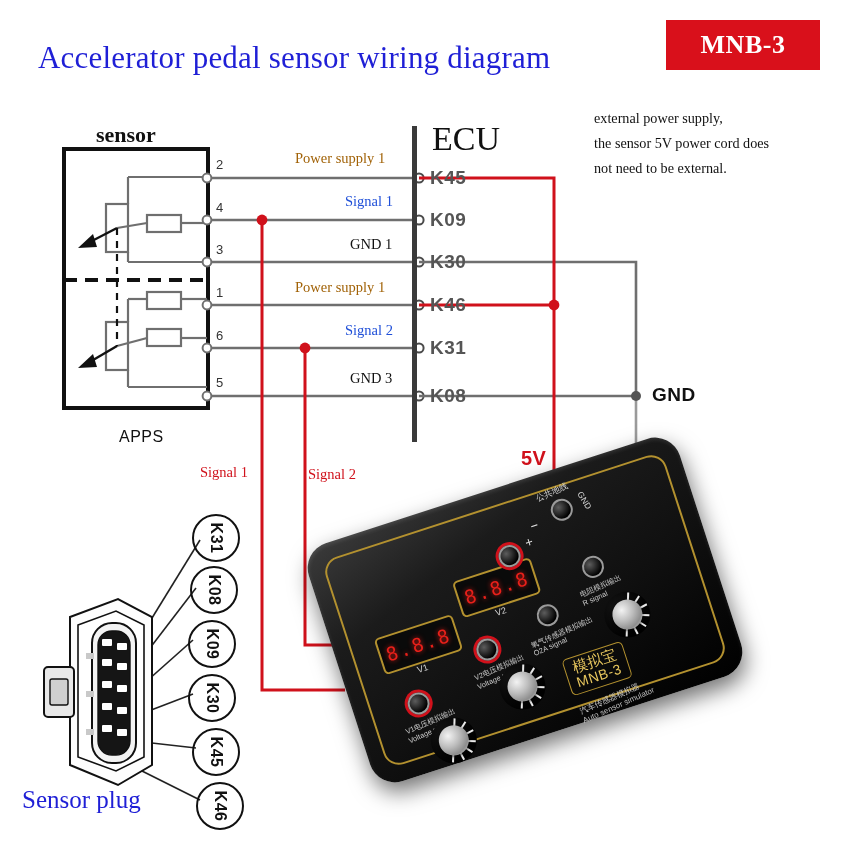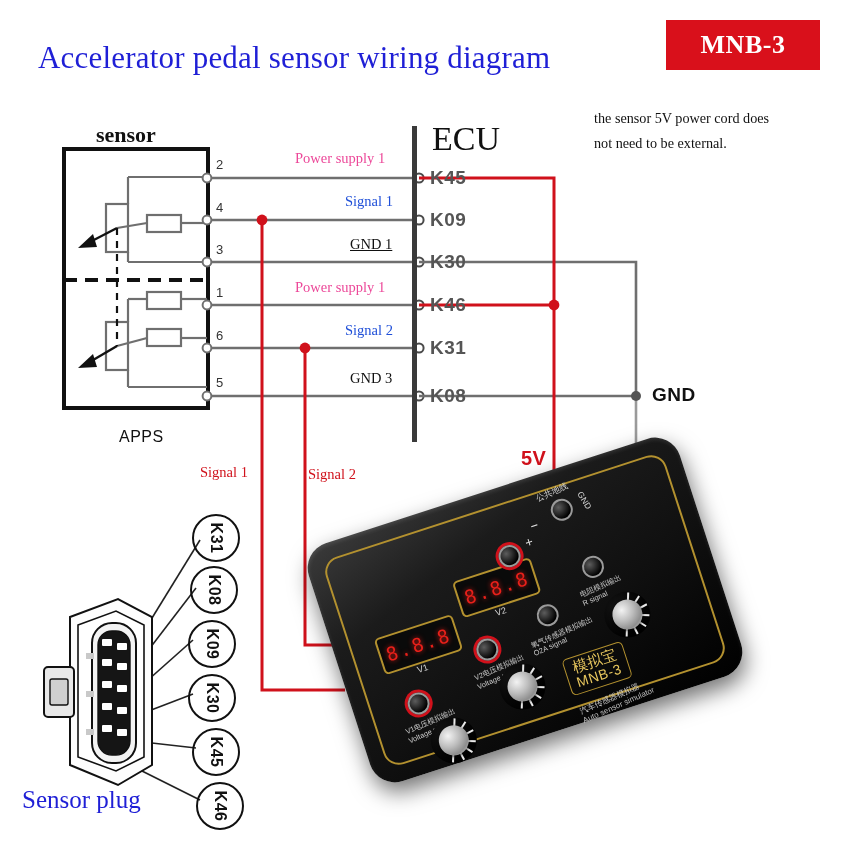--- a/index.html
+++ b/index.html
@@ -41,21 +41,21 @@
 
   
   #ecu-bar{left:412px;top:126px;width:5px;height:316px;background:#3a3a3a;}
   #ecu-label{left:432px;top:120px;font-size:34px;color:#111;font-family:"Liberation Serif",serif;}
   .pin-name{
     font-size:19px;color:#555;font-family:"Liberation Sans",sans-serif;
     letter-spacing:.5px;font-weight:600;
   }
   .pin-num{font-size:13px;color:#333;font-family:"Liberation Sans",sans-serif;}
   .wire-label{font-size:14.5px;white-space:nowrap;font-family:"Liberation Serif",serif;}
-  .wl-red{color:#ec4899;}
+  .wl-red{color:#a16207;}
   .wl-blue{color:#1f4fd8;}
   .wl-black{color:#111;}
 
   .gnd-text{
     font-size:19px;font-weight:bold;color:#111;
     font-family:"Liberation Sans",sans-serif;letter-spacing:.5px;
   }
   .v5-text{
     font-size:20px;font-weight:bold;color:#d0111b;
     font-family:"Liberation Sans",sans-serif;letter-spacing:.5px;
@@ -130,20 +130,21 @@
 <body>
 
 <div id="stage">
 
   <div class="abs" id="title">Accelerator pedal sensor wiring diagram</div>
   <div class="abs" id="badge">
     <span>MNB-3</span>
   </div>
 
   <div class="abs" id="note">
+    <div>external power supply,</div>
     <div>the sensor 5V power cord does</div>
     <div>not need to be external.</div>
   </div>
 
   <div class="abs" id="sensor-label">sensor</div>
   <div class="abs" id="sensor-box"></div>
   <div class="abs" id="apps-label">APPS</div>
 
   <svg class="abs" style="left:62px;top:147px;" width="150" height="266">
 
@@ -224,21 +225,21 @@
 
   <div class="abs pin-num" style="left:216px;top:157px;">2</div>
   <div class="abs pin-num" style="left:216px;top:200px;">4</div>
   <div class="abs pin-num" style="left:216px;top:242px;">3</div>
   <div class="abs pin-num" style="left:216px;top:285px;">1</div>
   <div class="abs pin-num" style="left:216px;top:328px;">6</div>
   <div class="abs pin-num" style="left:216px;top:375px;">5</div>
 
   <div class="abs wire-label wl-red" style="left:295px;top:150px;">Power supply 1</div>
   <div class="abs wire-label wl-blue" style="left:345px;top:193px;">Signal 1</div>
-  <div class="abs wire-label wl-black" style="left:350px;top:236px;text-decoration:underline;">GND 1</div>
+  <div class="abs wire-label wl-black" style="left:350px;top:236px;">GND 1</div>
   <div class="abs wire-label wl-red" style="left:295px;top:279px;">Power supply 1</div>
   <div class="abs wire-label wl-blue" style="left:345px;top:322px;">Signal 2</div>
   <div class="abs wire-label wl-black" style="left:350px;top:370px;">GND 3</div>
 
   <div class="abs" id="ecu-bar"></div>
   <div class="abs" id="ecu-label">ECU</div>
   <div class="abs pin-name" style="left:430px;top:167px;">K45</div>
   <div class="abs pin-name" style="left:430px;top:209px;">K09</div>
   <div class="abs pin-name" style="left:430px;top:251px;">K30</div>
   <div class="abs pin-name" style="left:430px;top:294px;">K46</div>

